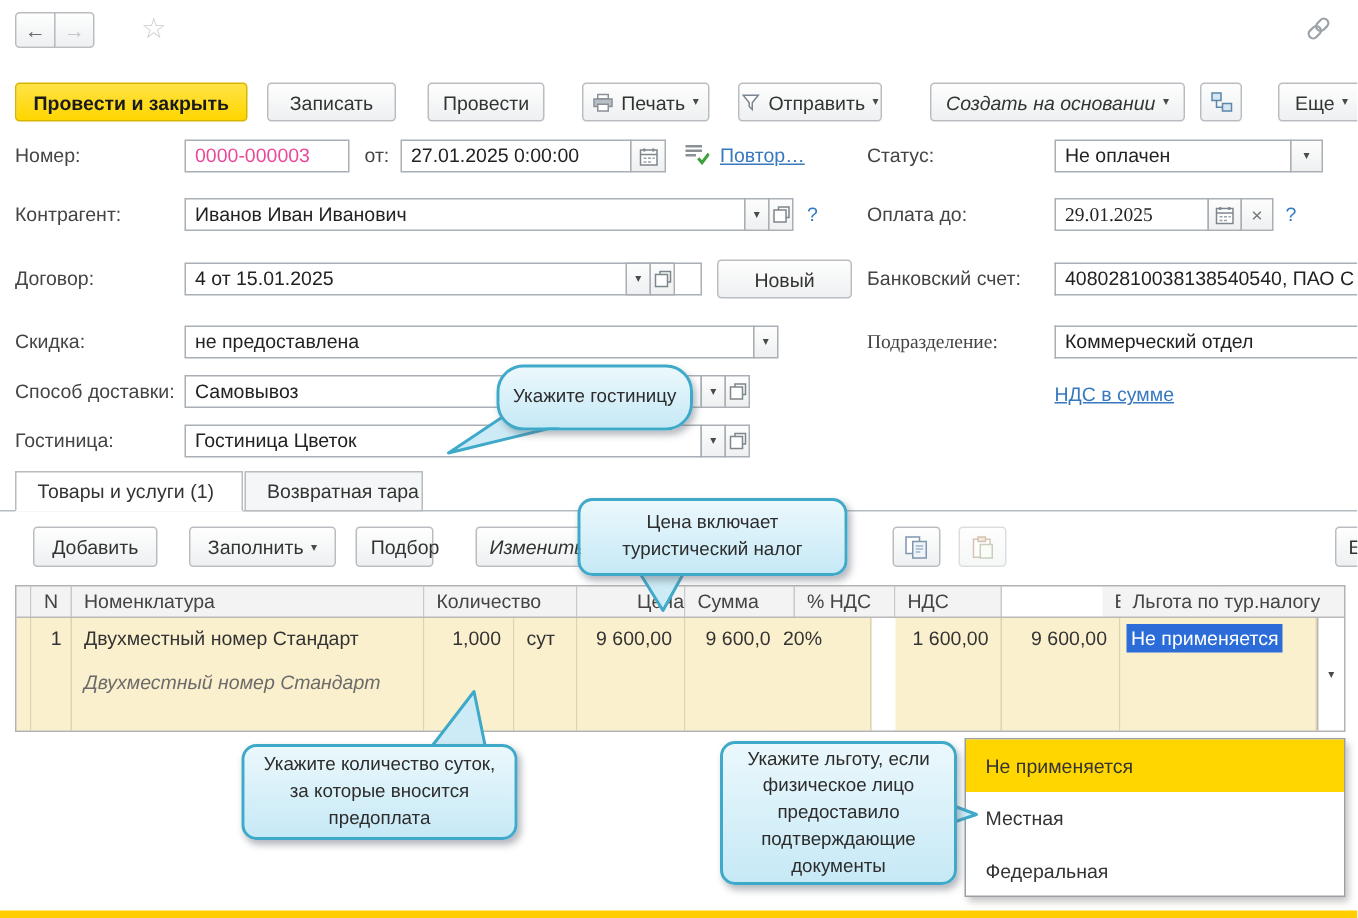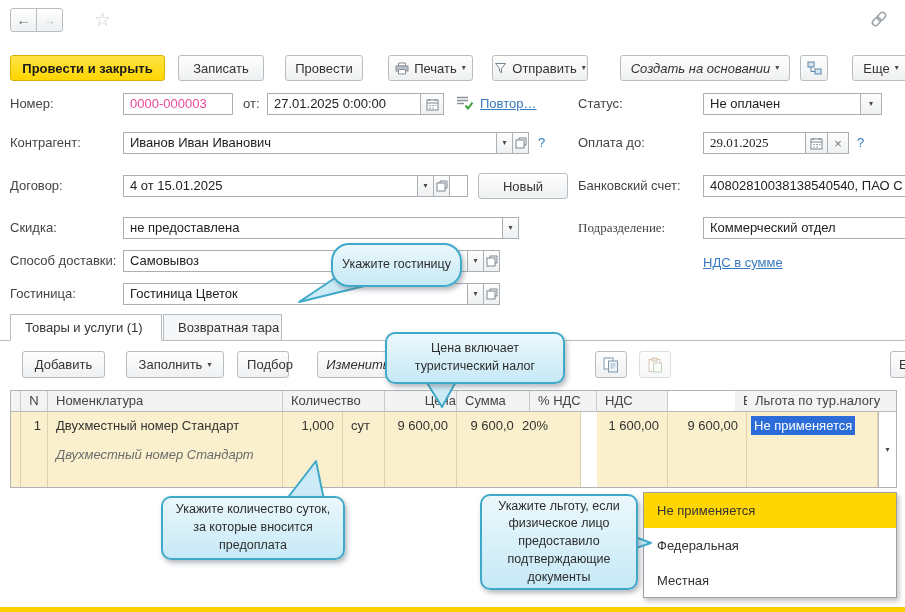--- a/index.html
+++ b/index.html
@@ -290,22 +290,22 @@
   <div class="dcell num" style="left:668px;width:79px;">9 600,00</div>
   <div class="dcell" style="left:747px;width:131px;padding:0;">
     <span style="position:absolute;left:4px;top:4px;height:19px;line-height:19px;padding:0 3px;background:#2b6cd9;color:#fff;">Не применяется</span>
   </div>
   <div class="dcell" style="left:878px;width:18px;padding:0;background:#fff;border-left:1px solid #b9b9b9;border-right:none;display:flex;align-items:center;justify-content:center;cursor:pointer;">
     <span class="caret">▾</span>
   </div>
 
   <div class="dd" style="left:643px;top:492px;width:254px;height:106px;">
     <div class="dd-item dd-sel">Не применяется</div>
+    <div class="dd-item">Местная</div>
     <div class="dd-item">Федеральная</div>
-    <div class="dd-item">Местная</div>
   </div>
 
   <svg class="abs" style="left:0;top:0;width:905px;height:612px;z-index:28;pointer-events:none;">
     <path d="M344 272 L299 302 L377 283 Z" fill="#cdebf6" stroke="#3fa9c9" stroke-width="2" stroke-linejoin="round"></path>
     <path d="M424 378 L442 407 L458 378 Z" fill="#cdebf6" stroke="#3fa9c9" stroke-width="2" stroke-linejoin="round"></path>
     <path d="M286 500 L316 461 L324 500 Z" fill="#cdebf6" stroke="#3fa9c9" stroke-width="2" stroke-linejoin="round"></path>
     <path d="M606 526 L651 543 L606 558 Z" fill="#cdebf6" stroke="#3fa9c9" stroke-width="2" stroke-linejoin="round"></path>
   </svg>
 
   <div class="callout" style="left:331px;top:243px;width:131px;height:44px;border-radius:18px;">Укажите гостиницу</div>

